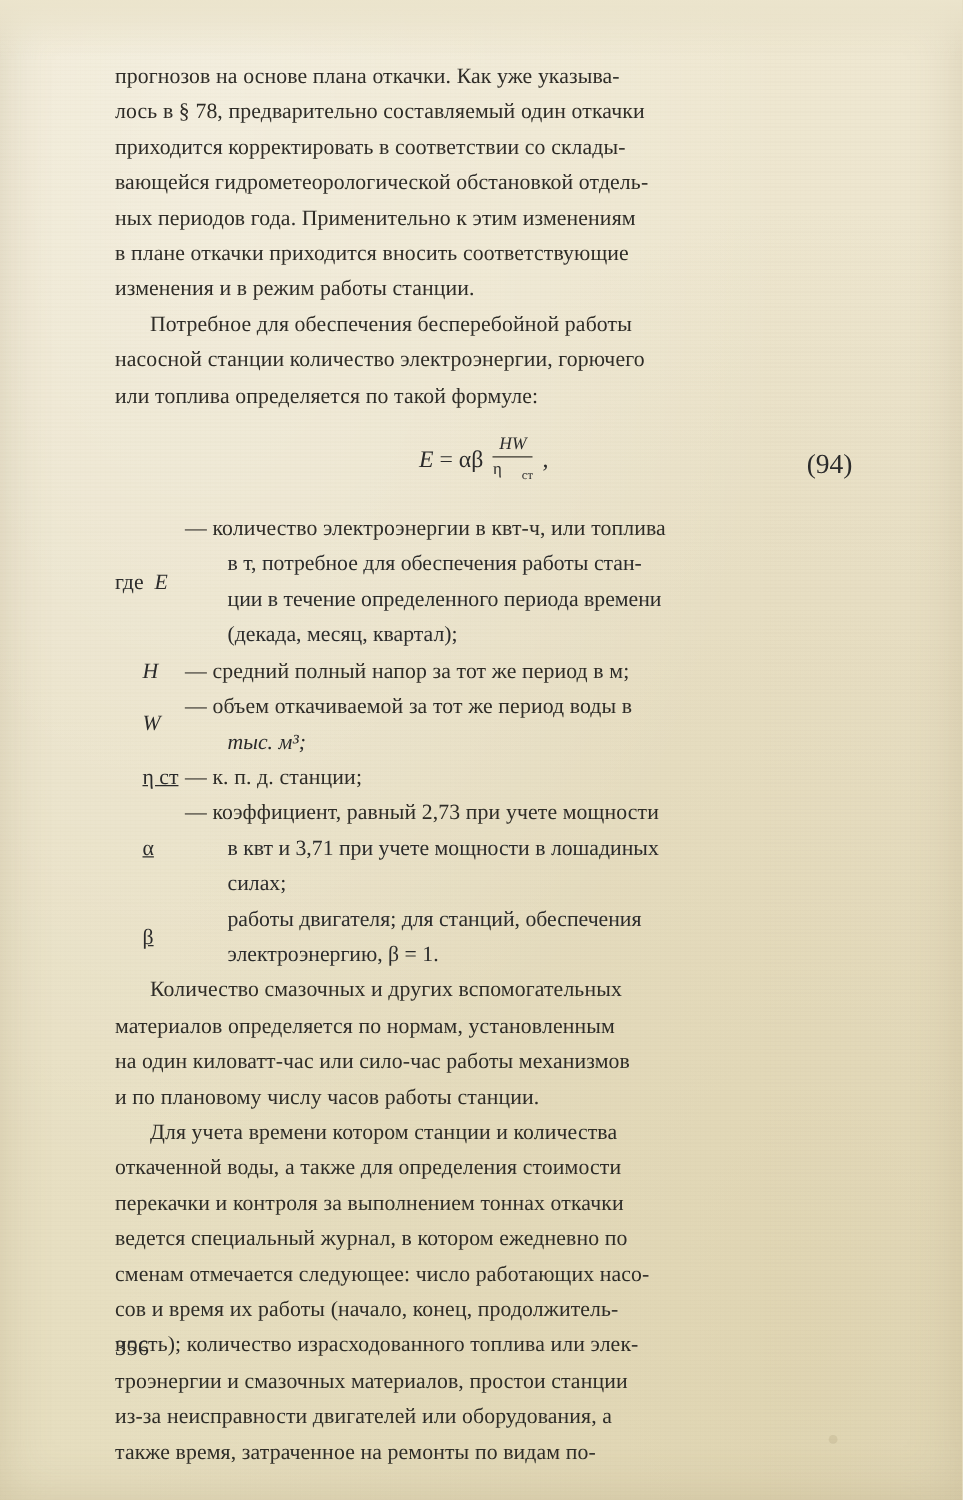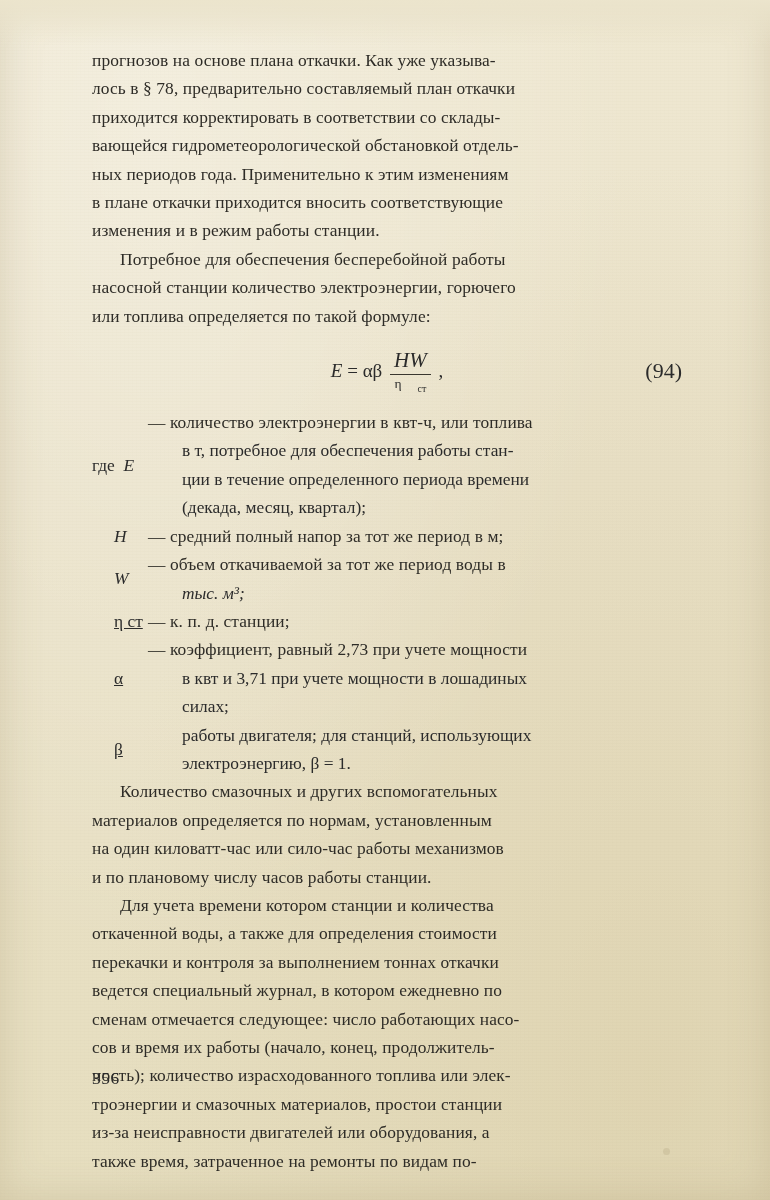--- a/index.html
+++ b/index.html
@@ -77,21 +77,21 @@
     display: inline-block;
     vertical-align: middle;
     text-align: center;
     position: relative;
     top: -2px;
     margin: 0 3px;
   }
   .frac .num {
     display: block;
     font-style: italic;
-    font-size: 21px;
+    font-size: 14px;
     padding: 0 4px 1px 4px;
     border-bottom: 1px solid #3a372f;
   }
   .frac .den {
     display: block;
     font-size: 13.5px;
     padding-top: 1px;
   }
   .eqnum {
     position: absolute;
@@ -164,21 +164,21 @@
 <body>
 
 <div class="page">
   <div class="grain"></div>
   <div class="edge-shadow"></div>
 
   <div class="content">
 
     <div class="para">
       <div class="line">прогнозов на основе плана откачки. Как уже указыва-</div>
-      <div class="line">лось в § 78, предварительно составляемый план откачки</div>
+      <div class="line">лось в § 78, предварительно составляемый один откачки</div>
       <div class="line">приходится корректировать в соответствии со склады-</div>
       <div class="line">вающейся гидрометеорологической обстановкой отдель-</div>
       <div class="line">ных периодов года. Применительно к этим изменениям</div>
       <div class="line">в плане откачки приходится вносить соответствующие</div>
       <div class="line">изменения и в режим работы станции.</div>
     </div>
 
     <div class="para">
       <div class="line indent">Потребное для обеспечения бесперебойной работы</div>
       <div class="line">насосной станции количество электроэнергии, горючего</div>
@@ -238,21 +238,21 @@
         <span class="defbody">
           <span class="line">— коэффициент, равный 2,73 при учете мощности</span>
           <span class="cont">в квт и 3,71 при учете мощности в лошадиных</span>
           <span class="cont">силах;</span>
         </span>
       </div>
 
       <div class="defrow">
         <span class="sym gr">β</span>
         <span class="defbody">
-          <span class="cont">работы двигателя; для станций, использующих</span>
+          <span class="cont">работы двигателя; для станций, обеспечения</span>
           <span class="cont">электроэнергию, β = 1.</span>
         </span>
       </div>
 
     </div>
 
     <div class="para">
       <div class="line indent">Количество смазочных  и  других  вспомогательных</div>
       <div class="line">материалов определяется   по нормам, установленным</div>
       <div class="line">на один киловатт-час или сило-час работы механизмов</div>

